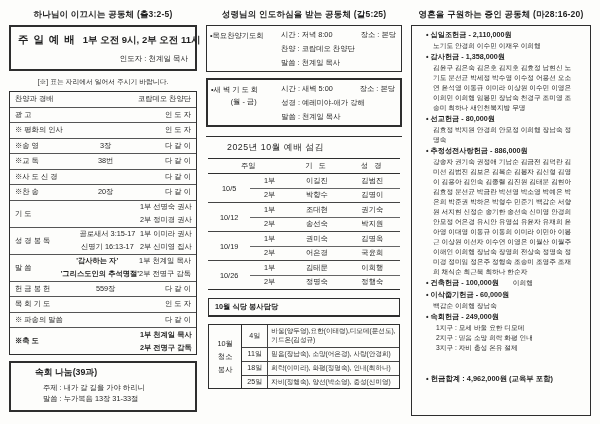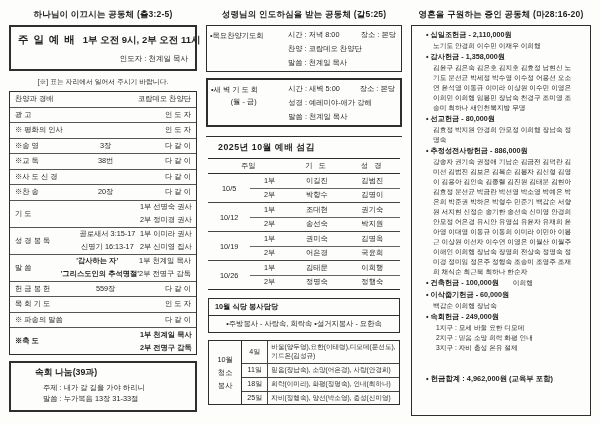--- a/index.html
+++ b/index.html
@@ -27,29 +27,29 @@
   .o-lines{flex:1;display:flex;flex-direction:column;}
   .o-line{display:flex;align-items:center;min-height:13px;}
   .o-line .o-detail{flex:1;text-align:center;}
   .o-line .o-who{width:44%;text-align:right;}
   .bold{font-weight:bold;}
   .sokhoe-box{border:2px solid #2e2e2e;padding:4px 24px 5px;margin-top:6px;}
   .sokhoe-title{font-weight:bold;font-size:8.8px;margin-bottom:3px;}
   .sokhoe-line{font-size:7.3px;padding-left:8px;line-height:1.55;}
 
   
-  .prayer-box{border:1px solid #2e2e2e;display:flex;margin-bottom:6px;font-size:7.3px;gap:7px;}
+  .prayer-box{border:1px solid #2e2e2e;display:flex;margin-bottom:6px;font-size:7.3px;}
   .prayer-box.thick{border-width:2px;}
   .p-label{width:34%;padding:5px 3px;display:flex;flex-direction:column;gap:2px;}
   .p-label .lab{white-space:nowrap;}
   .p-label .lab2{text-align:center;}
   .p-rows{flex:1;padding:4px 5px 3px 2px;display:flex;flex-direction:column;gap:4px;}
   .p-row{display:flex;justify-content:space-between;white-space:nowrap;}
   .divider{border-top:1px solid #2e2e2e;margin:3px 0 4px;}
-  .serve-title{font-weight:bold;font-size:8.8px;margin:1px 0 4px 12px;letter-spacing:.5px;}
+  .serve-title{font-weight:normal;font-size:8.8px;margin:1px 0 4px 21px;letter-spacing:.5px;}
   .serve-table{font-size:7.3px;border-top:1px solid #2e2e2e;border-bottom:1px solid #2e2e2e;margin:0 2px;}
   .sv-head{display:flex;border-bottom:1px solid #2e2e2e;min-height:14px;align-items:center;}
   .sv-head .h-date{width:42%;text-align:center;}
   .sv-head .h-col{width:29%;text-align:center;letter-spacing:2px;}
   .sv-group{display:flex;border-bottom:1px solid #444;align-items:center;}
   .sv-group:last-child{border-bottom:none;}
   .sv-date{width:22%;text-align:center;}
   .sv-rows{flex:1;display:flex;flex-direction:column;}
   .sv-row{display:flex;align-items:center;min-height:13.5px;}
   .sv-row:first-child{border-bottom:1px solid #666;}
@@ -318,21 +318,20 @@
             <span class="sv-part">2부</span>
             <span class="sv-name">정명숙</span>
             <span class="sv-name">정행숙</span>
           </div>
         </div>
       </div>
     </div>
 
     <div class="dining-box">
       <div class="dining-title">10월 식당 봉사담당</div>
-      <div class="dining-line">•주방봉사 - 사랑속, 희락속      •설거지봉사 - 요한속</div>
     </div>
 
     <div class="clean-table">
       <div class="clean-label">
         <span>10월</span>
         <span>청소</span>
         <span>봉사</span>
       </div>
       <div class="clean-rows">
         <div class="clean-row">

